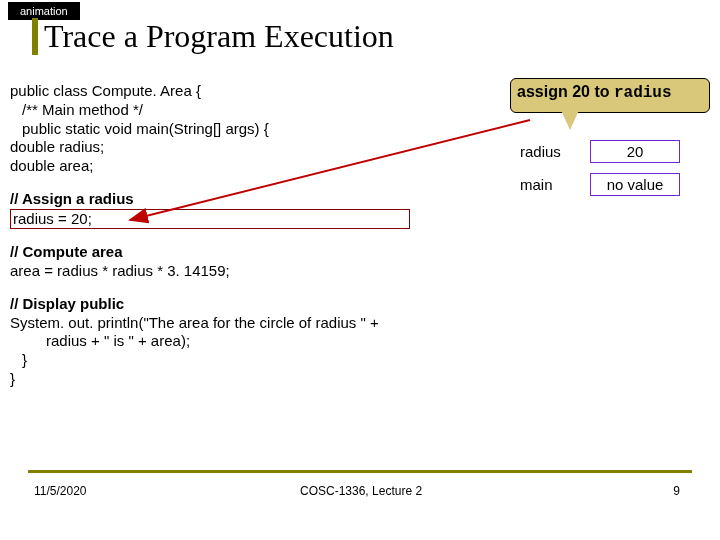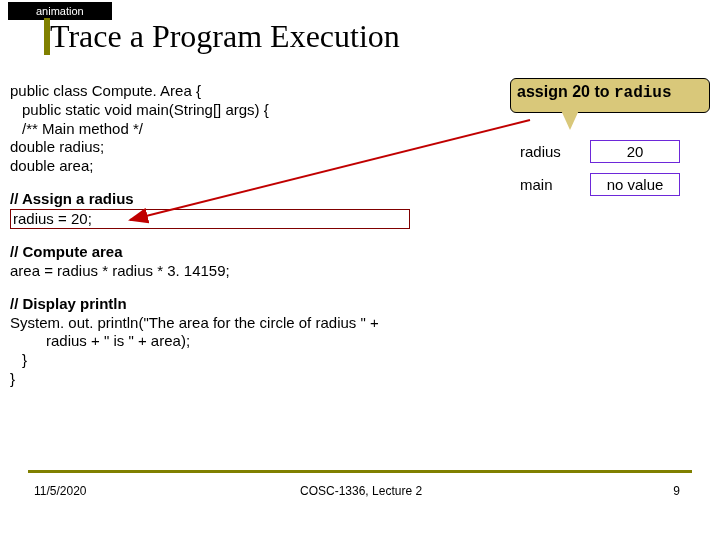--- a/index.html
+++ b/index.html
@@ -12,28 +12,28 @@
     overflow: hidden;
   }
   .badge {
     position: absolute;
     top: 2px;
     left: 8px;
     background: #000;
     color: #fff;
     font-family: Arial, sans-serif;
     font-size: 11px;
-    padding: 3px 28px;
+    padding: 3px 12px;
   }
   .title-wrap {
     position: absolute;
     top: 18px;
     left: 32px;
     border-left: 6px solid #808000;
-    margin-left: 12px;
+    padding-left: 6px;
   }
   .title {
     font-size: 32px;
     color: #000;
   }
   .code-block {
     position: absolute;
     top: 82px;
     left: 10px;
     font-family: Arial, sans-serif;
@@ -120,36 +120,36 @@
 <body>
 
 <div class="badge">animation</div>
 
 <div class="title-wrap">
   <div class="title">Trace a Program Execution</div>
 </div>
 
 <div class="code-block">
   <div class="l1">public class Compute. Area {</div>
+  <div class="l2">/** Main method */</div>
   <div class="l2">public static void main(String[] args) {</div>
-  <div class="l2">/** Main method */</div>
   <div class="l3">double radius;</div>
   <div class="l3">double area;</div>
   <div style="height:14px"></div>
   <div class="l3 bold">// Assign a radius</div>
   <div class="l3">
     <span class="highlight-box" style="min-width:400px; text-align:left;">
       <span>radius = 20;</span>
     </span>
   </div>
   <div style="height:14px"></div>
   <div class="l3 bold">// Compute area</div>
   <div class="l3">area = radius * radius * 3. 14159;</div>
   <div style="height:14px"></div>
-  <div class="l3 bold">// Display println</div>
+  <div class="l3 bold">// Display public</div>
   <div class="l3">System. out. println("The area for the circle of radius " +</div>
   <div class="l3" style="margin-left:36px">radius + " is " + area);</div>
   <div class="l2">}</div>
   <div class="l1">}</div>
 </div>
 
 <div class="callout">
   <span>assign 20 to </span><span class="mono">radius</span>
 </div>
 <div class="callout-tail"></div>

